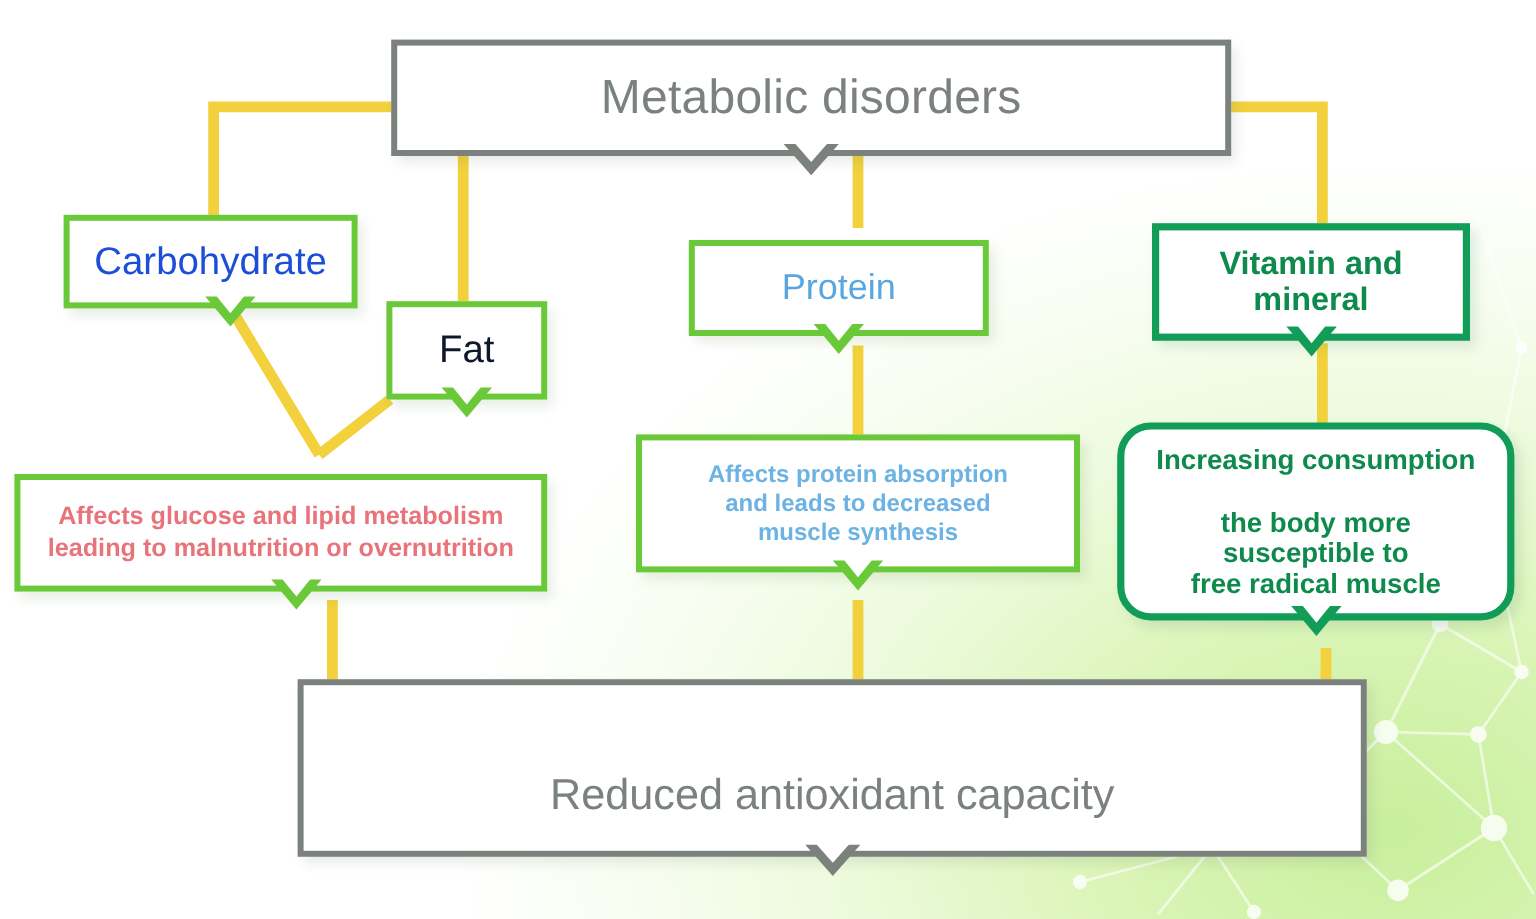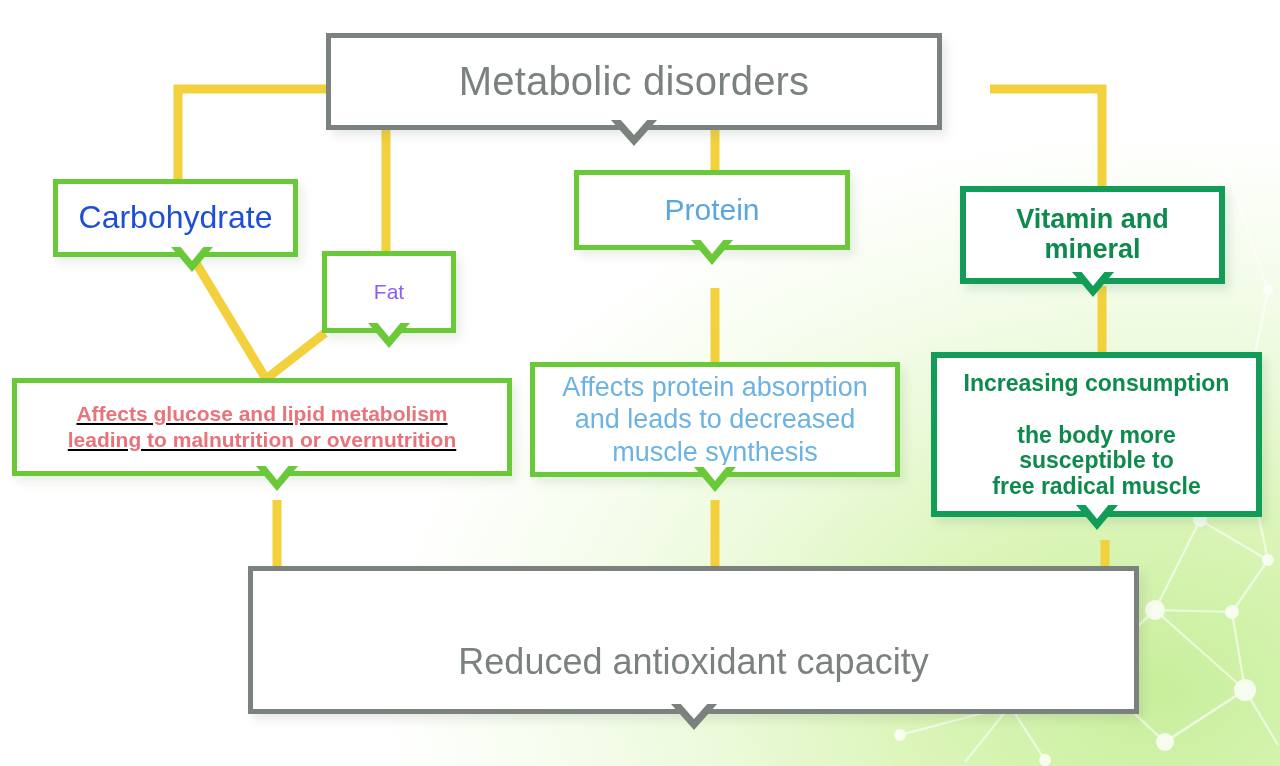--- a/index.html
+++ b/index.html
@@ -59,44 +59,44 @@
   .theme-green .tail .outer { border-left-width: 21px; border-right-width: 21px; border-top: 25px solid #6ac939; left: -21px; top: -5px; }
   .theme-green .tail .inner { border-left-width: 13px; border-right-width: 13px; border-top: 16px solid #ffffff; left: -13px; top: -7px; }
 
   
   .theme-dgreen { border: 6px solid #119d57; box-shadow: 5px 6px 9px rgba(100,150,120,.18); }
   .theme-dgreen .tail { transform: translateX(-50%); }
   .theme-dgreen .tail .outer { border-left-width: 21px; border-right-width: 21px; border-top: 25px solid #119d57; left: -21px; top: -6px; }
   .theme-dgreen .tail .inner { border-left-width: 13px; border-right-width: 13px; border-top: 16px solid #ffffff; left: -13px; top: -8px; }
 
   
-  #node-top        { left: 326px;  top: 33px;  width: 616px; height: 97px;  }
+  #node-top        { left: 326px;  top: 33px;  width: 700px; height: 97px;  }
   #node-top .txt   { font-size: 40px; color: #7b827d; letter-spacing: .2px; }
 
   #node-carb       { left: 53px;   top: 179px; width: 245px; height: 78px; }
   #node-carb .txt  { font-size: 32px; color: #1d4ed8; font-weight: 400; }
   #node-carb .tail { left: 57%; }
 
   #node-fat        { left: 322px;  top: 251px; width: 134px; height: 82px; }
-  #node-fat .txt   { font-size: 21px; color: #8b5cf6; }
-
-  #node-protein    { left: 574px;  top: 170px; width: 276px; height: 80px; text-align: center; }
+  #node-fat .txt   { font-size: 32px; color: #0f172a; }
+
+  #node-protein    { left: 574px;  top: 200px; width: 250px; height: 80px; text-align: center; }
   #node-protein .txt{ font-size: 30px; color: #59a6e0; }
 
   #node-vitmin     { left: 960px;  top: 186px; width: 265px; height: 98px; }
   #node-vitmin .txt{ font-size: 27px; color: #0d8a4c; font-weight: 700; line-height: 1.1; }
 
-  #node-carb-desc      { left: 12px;  top: 378px; width: 500px; height: 98px; text-decoration: underline; }
+  #node-carb-desc      { left: 12px;  top: 395px; width: 444px; height: 98px; }
   #node-carb-desc .txt { font-size: 21px; color: #e8737a; font-weight: 700; line-height: 1.25; }
   #node-carb-desc .tail{ left: 53%; }
 
   #node-protein-desc      { left: 530px; top: 362px; width: 370px; height: 115px; }
-  #node-protein-desc .txt { font-size: 27px; color: #6cb3e4; font-weight: 400; line-height: 1.2; }
-
-  #node-vit-desc      { left: 931px; top: 352px; width: 331px; height: 165px; }
+  #node-protein-desc .txt { font-size: 20px; color: #6cb3e4; font-weight: 700; line-height: 1.2; }
+
+  #node-vit-desc      { left: 931px; top: 352px; width: 331px; height: 165px; border-radius: 28px; }
   #node-vit-desc .txt { font-size: 23px; color: #0d8a4c; font-weight: 700; line-height: 1.13; }
 
   #node-bottom      { left: 248px; top: 566px; width: 891px; height: 148px; }
   #node-bottom .txt { font-size: 36px; color: #7b827d; line-height: 1.22; }
 
   .lines { position: absolute; inset: 0; z-index: 1; }
 </style>
 </head>
 <body>
 

